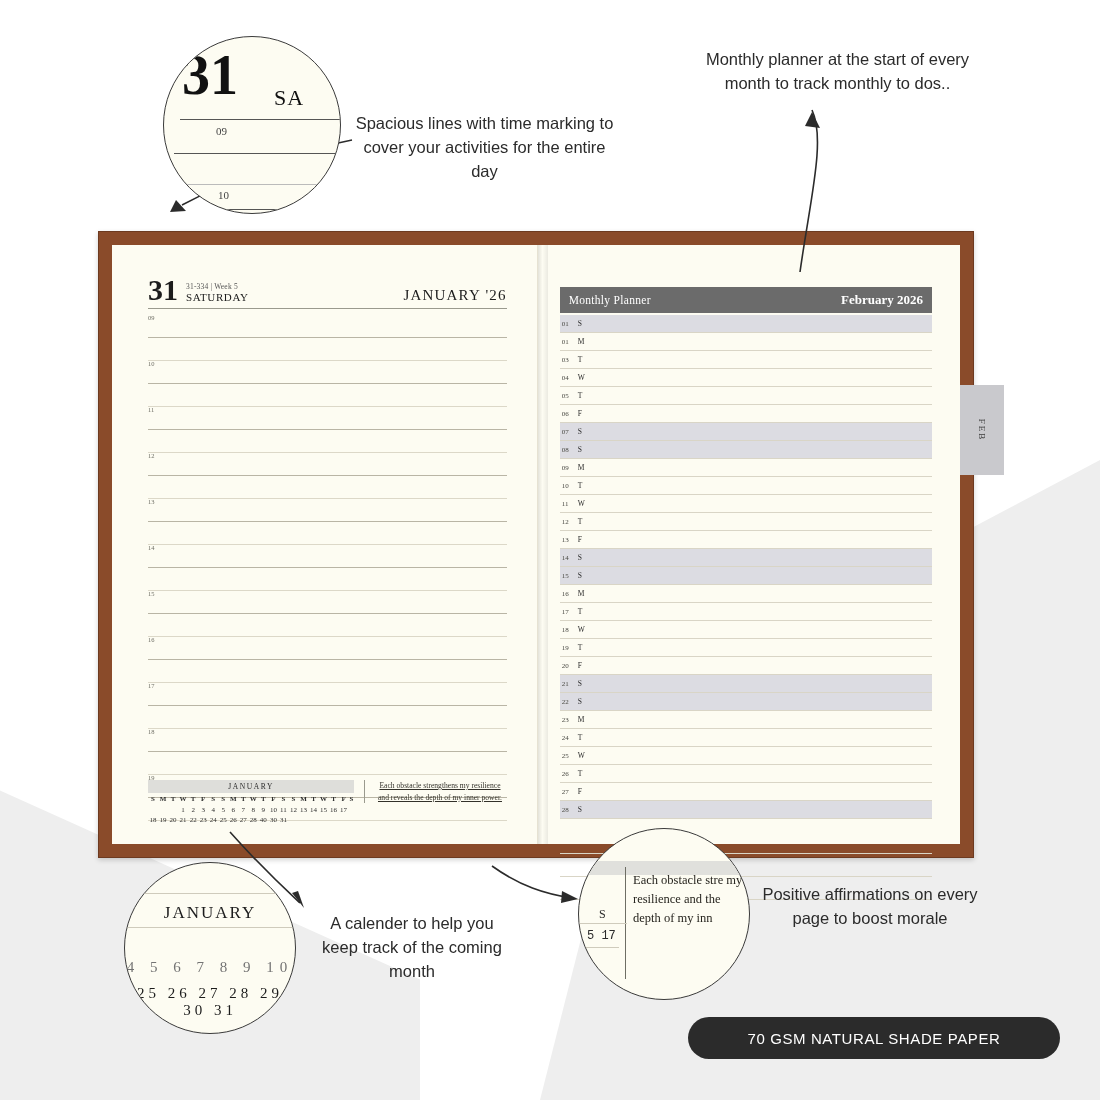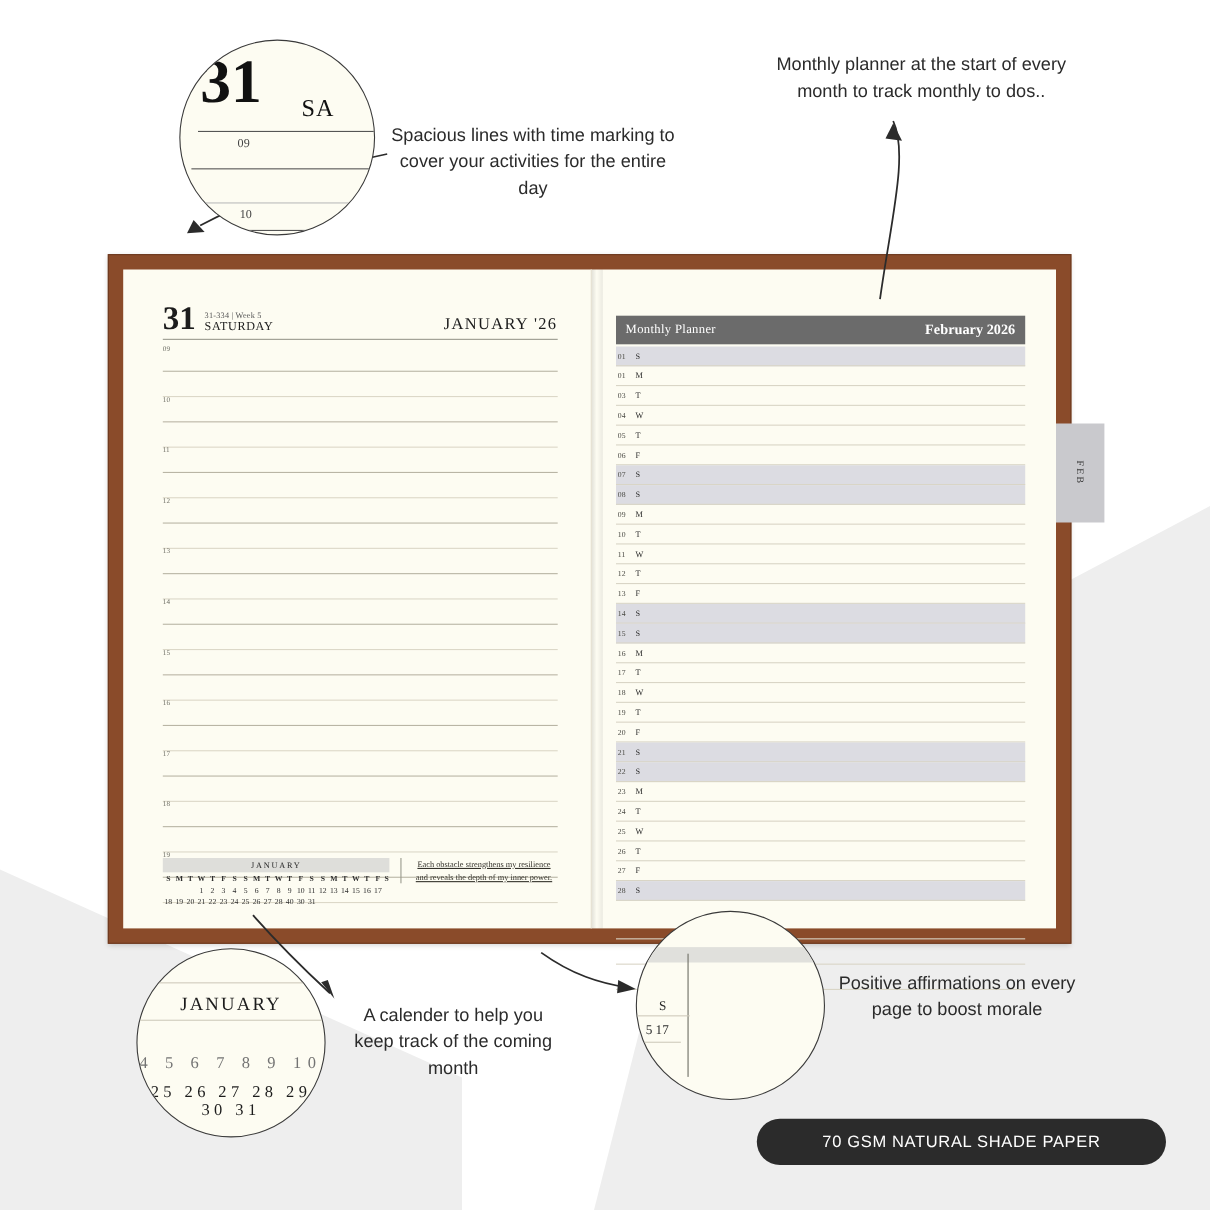--- a/index.html
+++ b/index.html
@@ -157,21 +157,21 @@
     font-family:"Liberation Serif", serif;font-size:15px;letter-spacing:4px;color:#1c1c1c;
   }
 
   .c3 .bar{position:absolute;left:0;right:0;top:32px;height:14px;background:#e0e0dc;}
   .c3 .qline{position:absolute;left:46px;top:38px;bottom:20px;border-left:1px solid #6e6e64;}
   .c3 .q{
     position:absolute;left:54px;top:42px;width:110px;
     font-family:"Liberation Serif", serif;font-size:12.5px;line-height:1.5;color:#26241e;
   }
   .c3 .s1{position:absolute;left:20px;top:78px;font-family:"Liberation Serif", serif;font-size:12px;color:#2b2b2b;}
-  .c3 .s2{position:absolute;left:8px;top:100px;font-family:Liberation Serif, serif;font-size:12px;color:#2b2b2b;}
+  .c3 .s2{position:absolute;left:8px;top:100px;font-family:Liberation Mono, monospace;font-size:12px;color:#2b2b2b;}
   .c3 .rl1{position:absolute;left:0;width:48px;top:94px;border-top:1px solid #cfcbbc;}
   .c3 .rl2{position:absolute;left:0;width:40px;top:118px;border-top:1px solid #cfcbbc;}
 
   
   .note{position:absolute;font-size:16.5px;line-height:1.45;color:#2b2b2b;z-index:6;}
   .n1{left:352px;top:112px;width:265px;text-align:center;}
   .n2{left:700px;top:48px;width:275px;text-align:center;}
   .n3{left:312px;top:912px;width:200px;text-align:center;}
   .n4{left:760px;top:883px;width:220px;text-align:center;}
 
@@ -508,20 +508,21 @@
   <div class="crule"></div>
   <div class="ct">JANUARY</div>
   <div class="crule2"></div>
   <div class="r1">4  5  6  7  8  9  10</div>
   <div class="r2">25 26 27 28 29 30 31</div>
 </div>
 
 <div class="circle c3">
   <div class="bar"></div>
   <div class="qline"></div>
+  <div class="q">Each obstacle stre my resilience and the depth of my inn</div>
   <div class="rl1"></div>
   <div class="rl2"></div>
   <div class="s1">S</div>
   <div class="s2">5 17</div>
 </div>
 
 <div class="note n1">Spacious lines with time marking to cover your activities for the entire day</div>
 <div class="note n2">Monthly planner at the start of every month to track monthly to dos..</div>
 <div class="note n3">A calender to help you keep track of the coming month</div>
 <div class="note n4">Positive affirmations on every page to boost morale</div>

